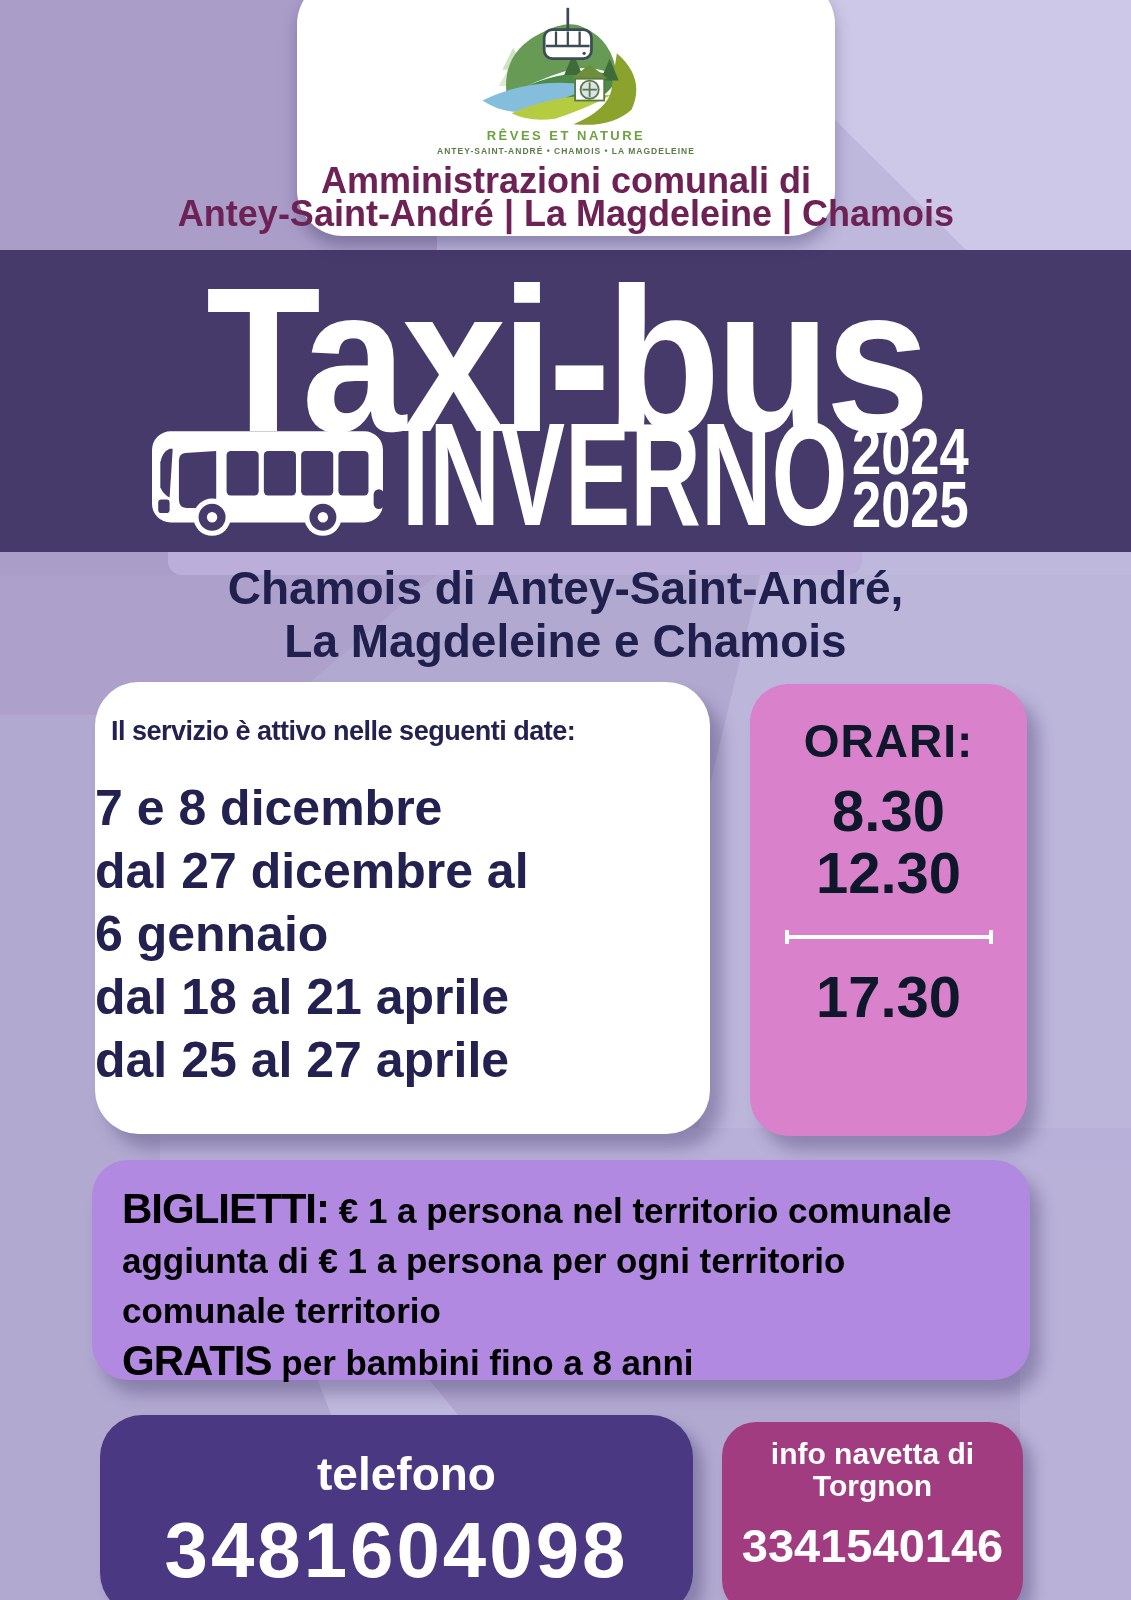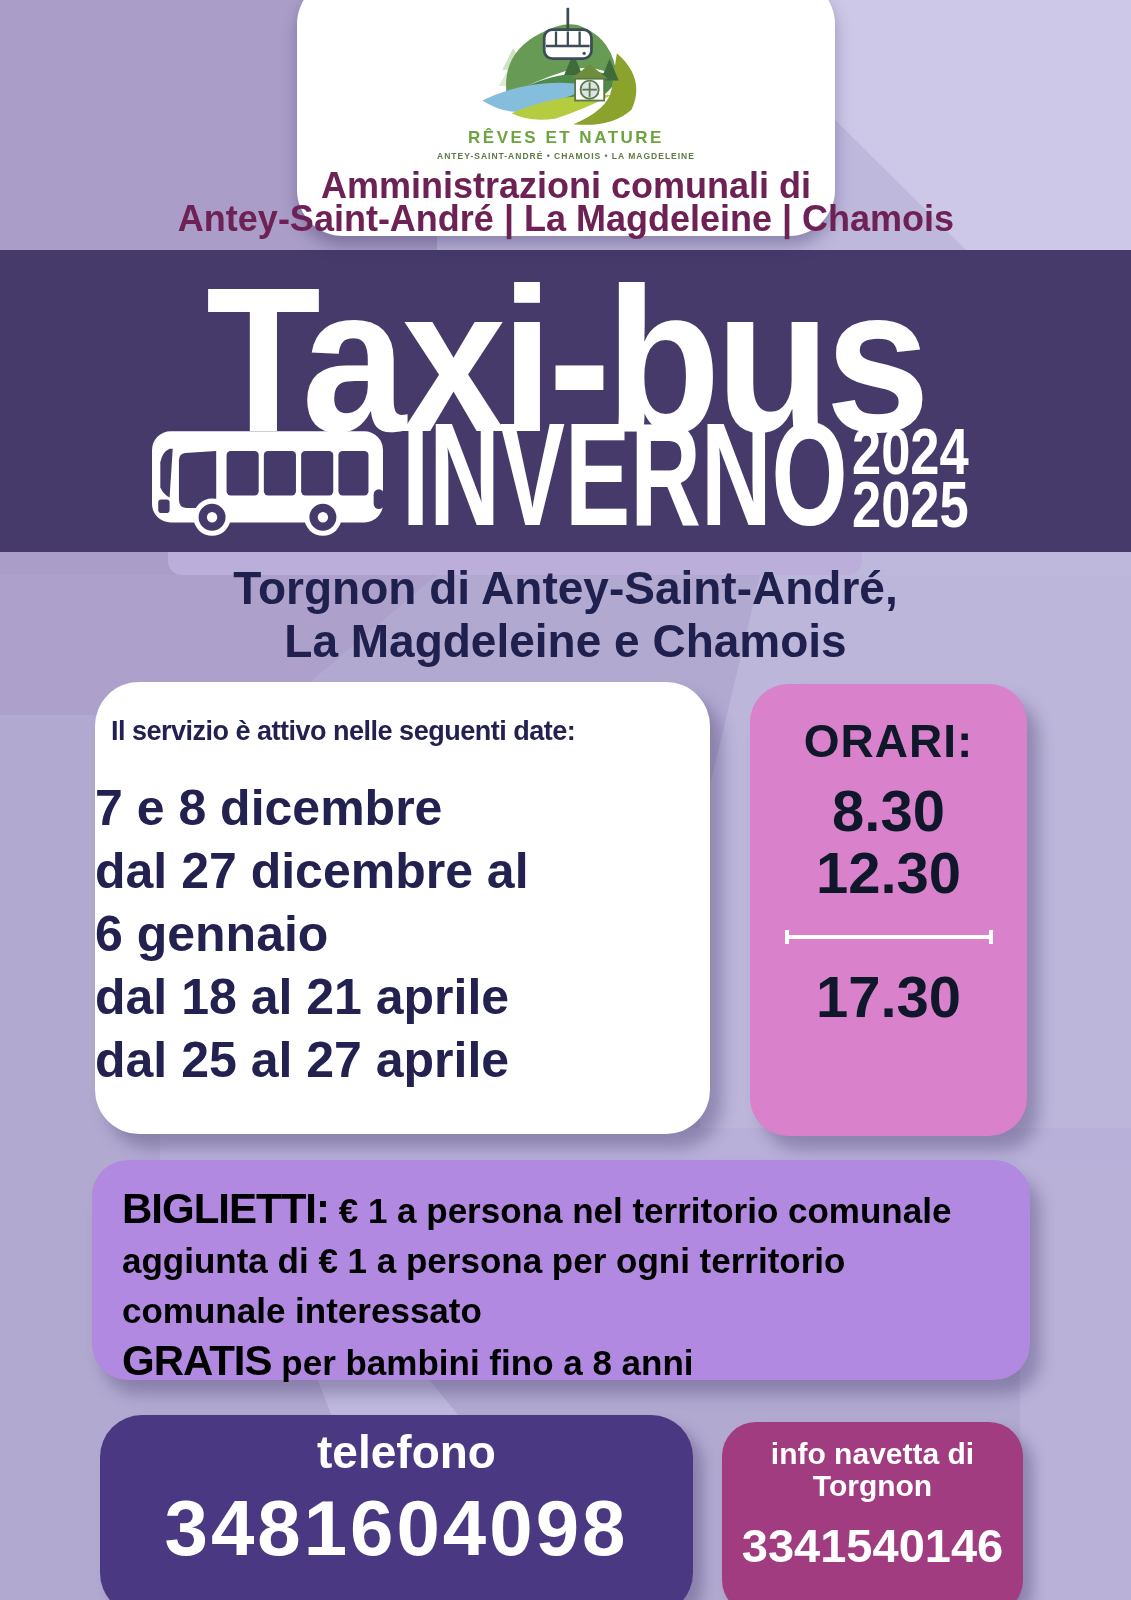--- a/index.html
+++ b/index.html
@@ -27,21 +27,21 @@
   #band-echo{left:168px;top:545px;width:694px;height:30px;background:#bcaeda;
     border-radius:0 0 14px 14px;z-index:1;}
 
   
   #header-card{
     left:297px;top:-22px;width:538px;height:258px;background:#ffffff;
     border-radius:46px;box-shadow:0 10px 16px rgba(50,40,90,.35);z-index:4;
     display:flex;flex-direction:column;align-items:center;
   }
   #logo-svg{margin-top:28px;}
-  #logo-title{margin-top:2px;font-size:17px;font-weight:bold;color:#6ca33f;
+  #logo-title{margin-top:2px;font-size:13px;font-weight:bold;color:#6ca33f;
     letter-spacing:2.5px;}
   #logo-subtitle{margin-top:3px;font-size:8.5px;font-weight:bold;color:#5d7c46;
     letter-spacing:1px;}
   .admin-line{font-size:36px;line-height:33px;font-weight:bold;color:#6d2154;
     text-align:center;white-space:nowrap;}
   #admin-line1{margin-top:8px;}
 
   
   #banner{left:0;top:250px;width:1131px;height:302px;background:#463a6b;z-index:2;}
   #taxi-title{
@@ -91,21 +91,21 @@
     border-radius:36px;box-shadow:10px 14px 16px rgba(50,40,90,.32);z-index:3;
     box-sizing:border-box;padding:24px 0 0 30px;color:#000000;font-weight:bold;}
   .tickets-line{font-size:35px;line-height:50px;white-space:nowrap;}
   .tickets-display-word{font-size:42px;letter-spacing:-1px;}
 
   
   #phone-card{
     left:100px;top:1415px;width:593px;height:200px;background:#4a3882;
     border-radius:42px;box-shadow:10px 10px 14px rgba(50,40,90,.32);z-index:3;
     text-align:center;color:#ffffff;}
-  #phone-label{margin-top:10px;font-size:46px;font-weight:bold;padding-left:20px;}
+  #phone-label{margin-top:32px;font-size:46px;font-weight:bold;padding-left:20px;}
   #phone-number{margin-top:4px;font-size:78px;font-weight:bold;letter-spacing:3px;}
   #torgnon-card{
     left:722px;top:1422px;width:301px;height:192px;background:#a13c80;
     border-radius:34px;box-shadow:10px 10px 14px rgba(50,40,90,.32);z-index:3;
     text-align:center;color:#ffffff;}
   #torgnon-line1{margin-top:16px;font-size:30px;line-height:32px;font-weight:bold;}
   #torgnon-line2{font-size:30px;line-height:32px;font-weight:bold;}
   #torgnon-number{margin-top:16px;font-size:47px;font-weight:bold;}
 </style>
 </head>
@@ -189,21 +189,21 @@
       </svg>
     </div>
     <div id="inverno">INVERNO</div>
     <div id="years">
       <div class="year">2024</div>
       <div class="year">2025</div>
     </div>
   </div>
 
   <div class="abs" id="subtitle">
-    <div>Torgnon di Antey-Saint-André,</div>
+    <div>Chamois di Antey-Saint-André,</div>
     <div>La Magdeleine e Chamois</div>
   </div>
 
   <div class="abs" id="dates-card">
     <div id="dates-title">Il servizio è attivo nelle seguenti date:</div>
     <div id="dates-list">
       <div class="date-row">7 e 8 dicembre</div>
       <div class="date-row">dal 27 dicembre al</div>
       <div class="date-row">6 gennaio</div>
       <div class="date-row">dal 18 al 21 aprile</div>
@@ -215,21 +215,21 @@
     <div id="orari-title">ORARI:</div>
     <div class="orari-time" id="orari-m1">8.30</div>
     <div class="orari-time">12.30</div>
     <div id="orari-divider"></div>
     <div class="orari-time">17.30</div>
   </div>
 
   <div class="abs" id="tickets-card">
     <div class="tickets-line"><span class="tickets-display-word">BIGLIETTI:</span><span> € 1 a persona nel territorio comunale</span></div>
     <div class="tickets-line">aggiunta di € 1 a persona per ogni territorio</div>
-    <div class="tickets-line">comunale interessato</div>
+    <div class="tickets-line">comunale territorio</div>
     <div class="tickets-line"><span class="tickets-display-word">GRATIS</span><span> per bambini fino a 8 anni</span></div>
   </div>
 
   <div class="abs" id="phone-card">
     <div id="phone-label">telefono</div>
     <div id="phone-number">3481604098</div>
   </div>
 
   <div class="abs" id="torgnon-card">
     <div id="torgnon-line1">info navetta di</div>

